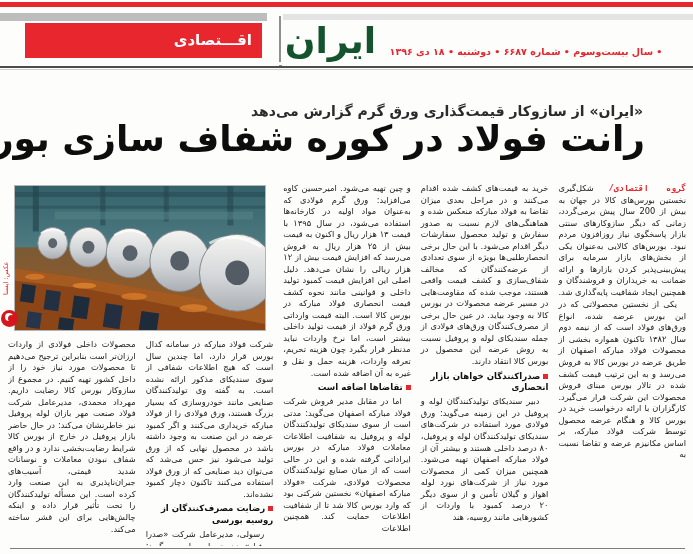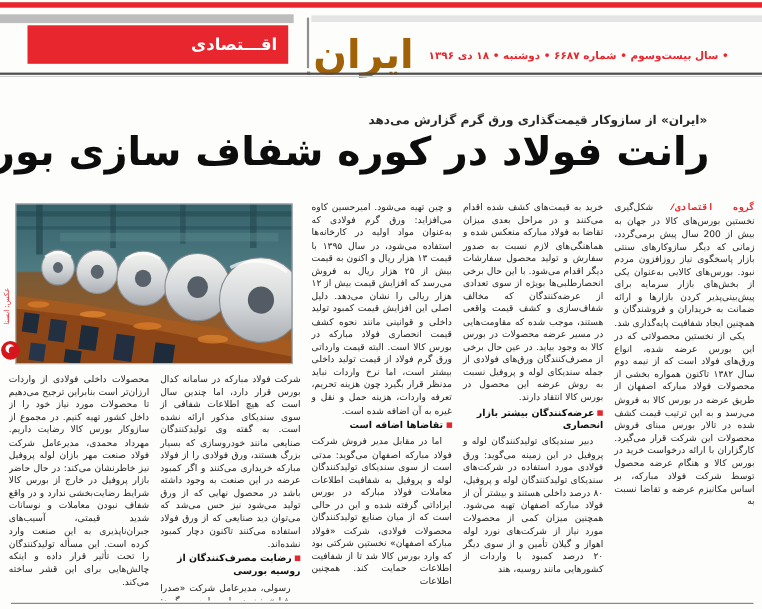--- a/index.html
+++ b/index.html
@@ -7,29 +7,29 @@
         font-family:"DejaVu Sans",sans-serif;}
   
   .topbar{position:absolute;left:0;top:2px;width:100%;height:5px;background:#e8262d;}
   .grayband-l{position:absolute;left:0;top:13px;width:267px;height:8px;background:#bdbdbd;}
   .grayband-r{position:absolute;left:283px;top:14px;right:0;height:6px;background:#e4e4e4;}
   .section-tab{position:absolute;left:25px;top:23px;width:237px;height:35px;background:#e8262d;
         color:#fff;direction:rtl;text-align:right;line-height:35px;font-size:15px;
         font-weight:bold;padding-right:10px;box-sizing:border-box;letter-spacing:.5px;padding-left:17px;}
   .hdr-divider{position:absolute;left:279px;top:16px;width:2px;height:46px;background:#8f8f8f;}
   .hdr-divider-dot{position:absolute;left:279px;top:65px;width:3px;height:3px;background:#8f8f8f;}
-  .logo{position:absolute;left:288px;top:28px;width:88px;height:46px;color:#a16207;
+  .logo{position:absolute;left:288px;top:18px;width:88px;height:46px;color:#14532d;
         font-size:36px;font-weight:bold;text-align:left;line-height:46px;direction:rtl;}
   .dateline{position:absolute;left:370px;top:46px;width:312px;color:#e8262d;direction:rtl;
         text-align:center;font-size:9.5px;font-weight:bold;}
   .hdr-rule{position:absolute;left:0;top:66px;width:100%;height:2px;background:#4d4d4d;}
   .hdr-rule2{position:absolute;left:0;top:69px;width:100%;height:1px;background:#cfcfcf;}
   
   .kicker{position:absolute;right:50px;top:103px;direction:rtl;text-align:left;
-        font-size:11px;font-weight:bold;color:#2b2b2b;white-space:nowrap;}
+        font-size:14px;font-weight:bold;color:#2b2b2b;white-space:nowrap;}
   .headline{position:absolute;right:48px;top:118px;direction:rtl;text-align:right;
         font-size:36px;font-weight:bold;color:#0d0d0d;white-space:nowrap;letter-spacing:-.5px;}
   
   .content{position:absolute;left:8px;top:183px;width:678px;height:363px;overflow:hidden;
         display:flex;flex-direction:row;direction:rtl;gap:10px;}
   .col{flex:1 1 0;min-width:0;direction:rtl;text-align:justify;color:#1c1c1c;
         font-size:8.3px;line-height:1.39;}
   .col p{margin:0 0 1px 0;}
   .col p.indent{text-indent:9px;}
   .col.under-photo{padding-top:156px;}
@@ -136,21 +136,21 @@
   </div>
 
   <div class="content">
     <div class="col">
       <p><span class="lead">گروه اقتصادی/</span>
          <span>شکل‌گیری نخستین بورس‌های کالا در جهان به بیش از 200 سال پیش برمی‌گردد، زمانی که دیگر سازوکارهای سنتی بازار پاسخگوی نیاز روزافزون مردم نبود. بورس‌های کالایی به‌عنوان یکی از بخش‌های بازار سرمایه برای پیش‌بینی‌پذیر کردن بازارها و ارائه ضمانت به خریداران و فروشندگان و همچنین ایجاد شفافیت پایه‌گذاری شد.</span></p>
       <p class="indent">یکی از نخستین محصولاتی که در این بورس عرضه شده، انواع ورق‌های فولاد است که از نیمه دوم سال ۱۳۸۲ تاکنون همواره بخشی از محصولات فولاد مبارکه اصفهان از طریق عرضه در بورس کالا به فروش می‌رسد و به این ترتیب قیمت کشف شده در تالار بورس مبنای فروش محصولات این شرکت قرار می‌گیرد. کارگزاران با ارائه درخواست خرید در بورس کالا و هنگام عرضه محصول توسط شرکت فولاد مبارکه، بر اساس مکانیزم عرضه و تقاضا نسبت به</p>
     </div>
     <div class="col">
       <p>خرید به قیمت‌های کشف شده اقدام می‌کنند و در مراحل بعدی میزان تقاضا به فولاد مبارکه منعکس شده و هماهنگی‌های لازم نسبت به صدور سفارش و تولید محصول سفارشات دیگر اقدام می‌شود. با این حال برخی انحصارطلبی‌ها بویژه از سوی تعدادی از عرضه‌کنندگان که مخالف شفاف‌سازی و کشف قیمت واقعی هستند، موجب شده که مقاومت‌هایی در مسیر عرضه محصولات در بورس کالا به وجود بیاید. در عین حال برخی از مصرف‌کنندگان ورق‌های فولادی از جمله سندیکای لوله و پروفیل نسبت به روش عرضه این محصول در بورس کالا انتقاد دارند.</p>
-      <span class="subhead"><i class="sq"></i><span>عرضه‌کنندگان بیشتر بازار انحصاری</span></span>
+      <span class="subhead"><i class="sq"></i><span>صدرا‌کنندگان خواهان بازار انحصاری</span></span>
       <p class="indent">دبیر سندیکای تولیدکنندگان لوله و پروفیل در این زمینه می‌گوید: ورق فولادی مورد استفاده در شرکت‌های سندیکای تولیدکنندگان لوله و پروفیل، ۸۰ درصد داخلی هستند و بیشتر آن از فولاد مبارکه اصفهان تهیه می‌شود. همچنین میزان کمی از محصولات مورد نیاز از شرکت‌های نورد لوله اهواز و گیلان تأمین و از سوی دیگر ۲۰ درصد کمبود با واردات از کشورهایی مانند روسیه، هند</p>
     </div>
     <div class="col">
       <p>و چین تهیه می‌شود. امیرحسین کاوه می‌افزاید: ورق گرم فولادی که به‌عنوان مواد اولیه در کارخانه‌ها استفاده می‌شود، در سال ۱۳۹۵ با قیمت ۱۳ هزار ریال و اکنون به قیمت بیش از ۲۵ هزار ریال به فروش می‌رسد که افزایش قیمت بیش از ۱۲ هزار ریالی را نشان می‌دهد. دلیل اصلی این افزایش قیمت کمبود تولید داخلی و قوانینی مانند نحوه کشف قیمت انحصاری فولاد مبارکه در بورس کالا است. البته قیمت وارداتی ورق گرم فولاد از قیمت تولید داخلی بیشتر است، اما نرخ واردات نباید مدنظر قرار بگیرد چون هزینه تحریم، تعرفه واردات، هزینه حمل و نقل و غیره به آن اضافه شده است.</p>
       <span class="subhead"><i class="sq"></i><span>تقاضاها اضافه است</span></span>
       <p class="indent">اما در مقابل مدیر فروش شرکت فولاد مبارکه اصفهان می‌گوید: مدتی است از سوی سندیکای تولیدکنندگان لوله و پروفیل به شفافیت اطلاعات معاملات فولاد مبارکه در بورس ایراداتی گرفته شده و این در حالی است که از میان صنایع تولیدکنندگان محصولات فولادی، شرکت «فولاد مبارکه اصفهان» نخستین شرکتی بود که وارد بورس کالا شد تا از شفافیت اطلاعات حمایت کند. همچنین اطلاعات</p>
     </div>
     <div class="col under-photo">
       <p>شرکت فولاد مبارکه در سامانه کدال بورس قرار دارد، اما چندین سال است که هیچ اطلاعات شفافی از سوی سندیکای مذکور ارائه نشده است. به گفته وی تولیدکنندگان صنایعی مانند خودروسازی که بسیار بزرگ هستند، ورق فولادی را از فولاد مبارکه خریداری می‌کنند و اگر کمبود عرضه در این صنعت به وجود داشته باشد در محصول نهایی که از ورق تولید می‌شود نیز حس می‌شد که می‌توان دید صنایعی که از ورق فولاد استفاده می‌کنند تاکنون دچار کمبود نشده‌اند.</p>
       <span class="subhead"><i class="sq"></i><span>رضایت مصرف‌کنندگان از روسیه بورسی</span></span>

